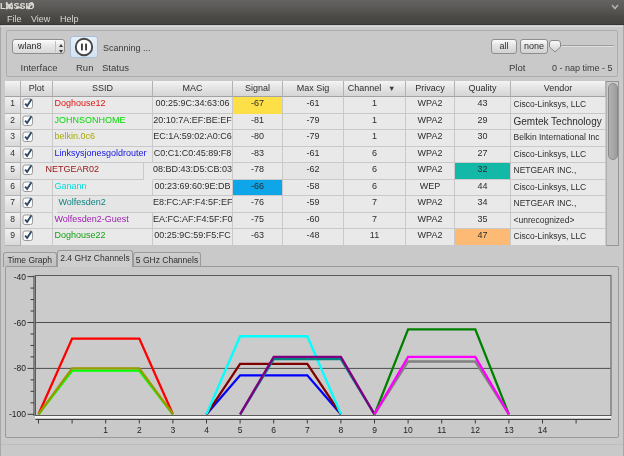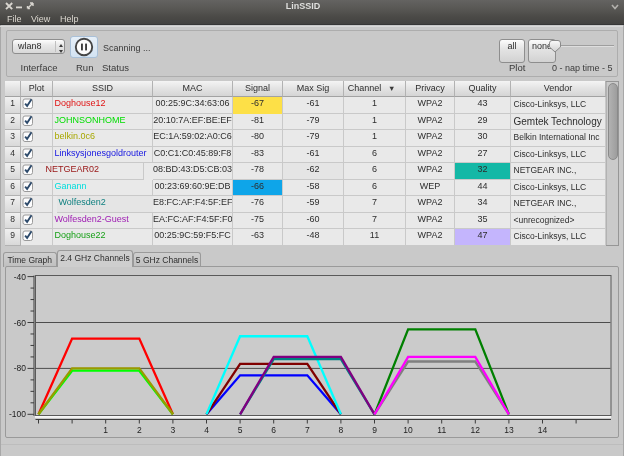--- a/index.html
+++ b/index.html
@@ -3,30 +3,30 @@
 <meta charset="utf-8">
 <style>
 * { margin:0; padding:0; box-sizing:border-box; }
 html,body { width:624px; height:456px; overflow:hidden; }
 body { font-family:"Liberation Sans", sans-serif; background:#c9c9c9; position:relative; }
 .abs { position:absolute; }
 
 #titlebar { left:0; top:0; width:624px; height:25px;
   background:linear-gradient(#646361, #575653 40%, #4b4a47 70%, #434240);
   border-bottom:1px solid #363636; }
-#wtitle { left:0; top:1px; width:606px; text-align:center; color:#dfdfdd; font-size:9px; font-weight:bold; height:11px; line-height:11px;}
+#wtitle { left:0; top:1px; width:606px; color:#dfdfdd; font-size:9px; font-weight:bold; height:11px; line-height:11px;}
 .menuitem { top:13px; color:#dcd8d0; font-size:9px; height:12px; line-height:12px; }
 
 
 #toolframe { left:6px; top:30px; width:612px; height:47px; border:1px solid #adadad; border-radius:2px; }
 #combo { left:12px; top:39px; width:53px; height:15px; background:linear-gradient(#fdfdfd,#e8e8e8 40%,#d8d8d8); border:1px solid #8e8e8e; border-radius:3px; font-size:9px; color:#2e2e2e; line-height:13px; padding-left:5px; }
 .spin { left:59px; width:0; height:0; border-left:2.5px solid transparent; border-right:2.5px solid transparent; }
 #runbtn { left:70px; top:36px; width:28px; height:22px; background:linear-gradient(#e6eff8,#d3e3f2); border:1px solid #a9c0d8; border-radius:3px; }
 .lbl { font-size:9.5px; color:#3a3a3a; height:12px; line-height:12px; }
-.btn { top:39px; height:24px; background:linear-gradient(#fcfcfc,#e4e4e4 40%,#d2d2d2); border:1px solid #8e8e8e; border-radius:3px; font-size:9px; color:#2e2e2e; text-align:center; line-height:13px;margin-left:8px; }
+.btn { top:39px; height:15px; background:linear-gradient(#fcfcfc,#e4e4e4 40%,#d2d2d2); border:1px solid #8e8e8e; border-radius:3px; font-size:9px; color:#2e2e2e; text-align:center; line-height:13px; }
 #slidertrack { left:560px; top:45px; width:54px; height:1.5px; background:#9e9e9e; border-bottom:1px solid #dedede; }
 
 
 #tablewrap { left:5px; top:81px; width:614px; height:165px; border:1px solid #969696; background:#e9e9e9; }
 .hcell { top:81px; height:16px; background:linear-gradient(#f4f4f4,#e3e3e3 50%,#d5d5d5); border-right:1px solid #b2b2b2; border-bottom:1px solid #a2a2a2; font-size:9px; color:#2e2e2e; text-align:center; line-height:15px; }
 .vhead { background:linear-gradient(#f0f0f0,#d9d9d9); border-right:1px solid #b2b2b2; border-bottom:1px solid #b2b2b2; font-size:8.5px; color:#2e2e2e; line-height:12.5px; text-align:center; }
 .cell { font-size:9px; color:#2d2d2d; border-right:1px solid #c9c9c9; border-bottom:1px solid #c9c9c9; line-height:12px; text-align:center; overflow:hidden; white-space:nowrap; }
 .cl { text-align:left; padding-left:1.5px; }
 
 #sbtrack { left:606px; top:82px; width:12px; height:163px; background:#cacaca; border-left:1px solid #b2b2b2; }
@@ -216,21 +216,21 @@
     <svg class="abs" style="left:22px;top:230.4px" width="14" height="14" viewBox="0 0 14 14">
       <rect x="1" y="1" width="9.5" height="9.5" rx="2" fill="#fdfdfe" stroke="#9a9a9a" stroke-width="1"></rect>
       <path d="M3.1 5.7 L5.1 7.9 L9.5 1.2" stroke="#2d4a6b" stroke-width="1.9" fill="none"></path>
     </svg>
     <div class="abs cell cl" style="left:53px;top:229.4px;width:100px;height:16.55px;background:#e9e9e9;color:#18a018">Doghouse22</div>
     <div class="abs cell" style="left:153px;top:229.4px;width:80px;height:16.55px;background:#e9e9e9">00:25:9C:59:F5:FC</div>
     <div class="abs cell" style="left:233px;top:229.4px;width:50px;height:16.55px;background:#e9e9e9">-63</div>
     <div class="abs cell" style="left:283px;top:229.4px;width:61px;height:16.55px;background:#e9e9e9">-48</div>
     <div class="abs cell" style="left:344px;top:229.4px;width:62px;height:16.55px;background:#e9e9e9">11</div>
     <div class="abs cell" style="left:406px;top:229.4px;width:49px;height:16.55px;background:#e9e9e9">WPA2</div>
-    <div class="abs cell" style="left:455px;top:229.4px;width:56px;height:16.55px;background:#c4b5fd">47</div>
+    <div class="abs cell" style="left:455px;top:229.4px;width:56px;height:16.55px;background:#fdba74">47</div>
     <div class="abs cell cl" style="left:511px;top:229.4px;width:95px;height:16.55px;background:#e9e9e9;font-size:8.5px;padding-left:2.5px;line-height:15px">Cisco-Linksys, LLC</div>
   </div>
 <div class="abs" id="sbtrack"></div>
 <div class="abs" id="sbthumb"></div>
 
 <div class="abs tab" style="left:2.5px; width:54.5px;">Time Graph</div>
 <div class="abs tab" id="tabactive" style="left:57px; width:76px;">2.4 GHz Channels</div>
 <div class="abs tab" style="left:133px; width:68px;">5 GHz Channels</div>
 <div class="abs" id="pane"></div>
 <div class="abs" id="bottomline"></div>

